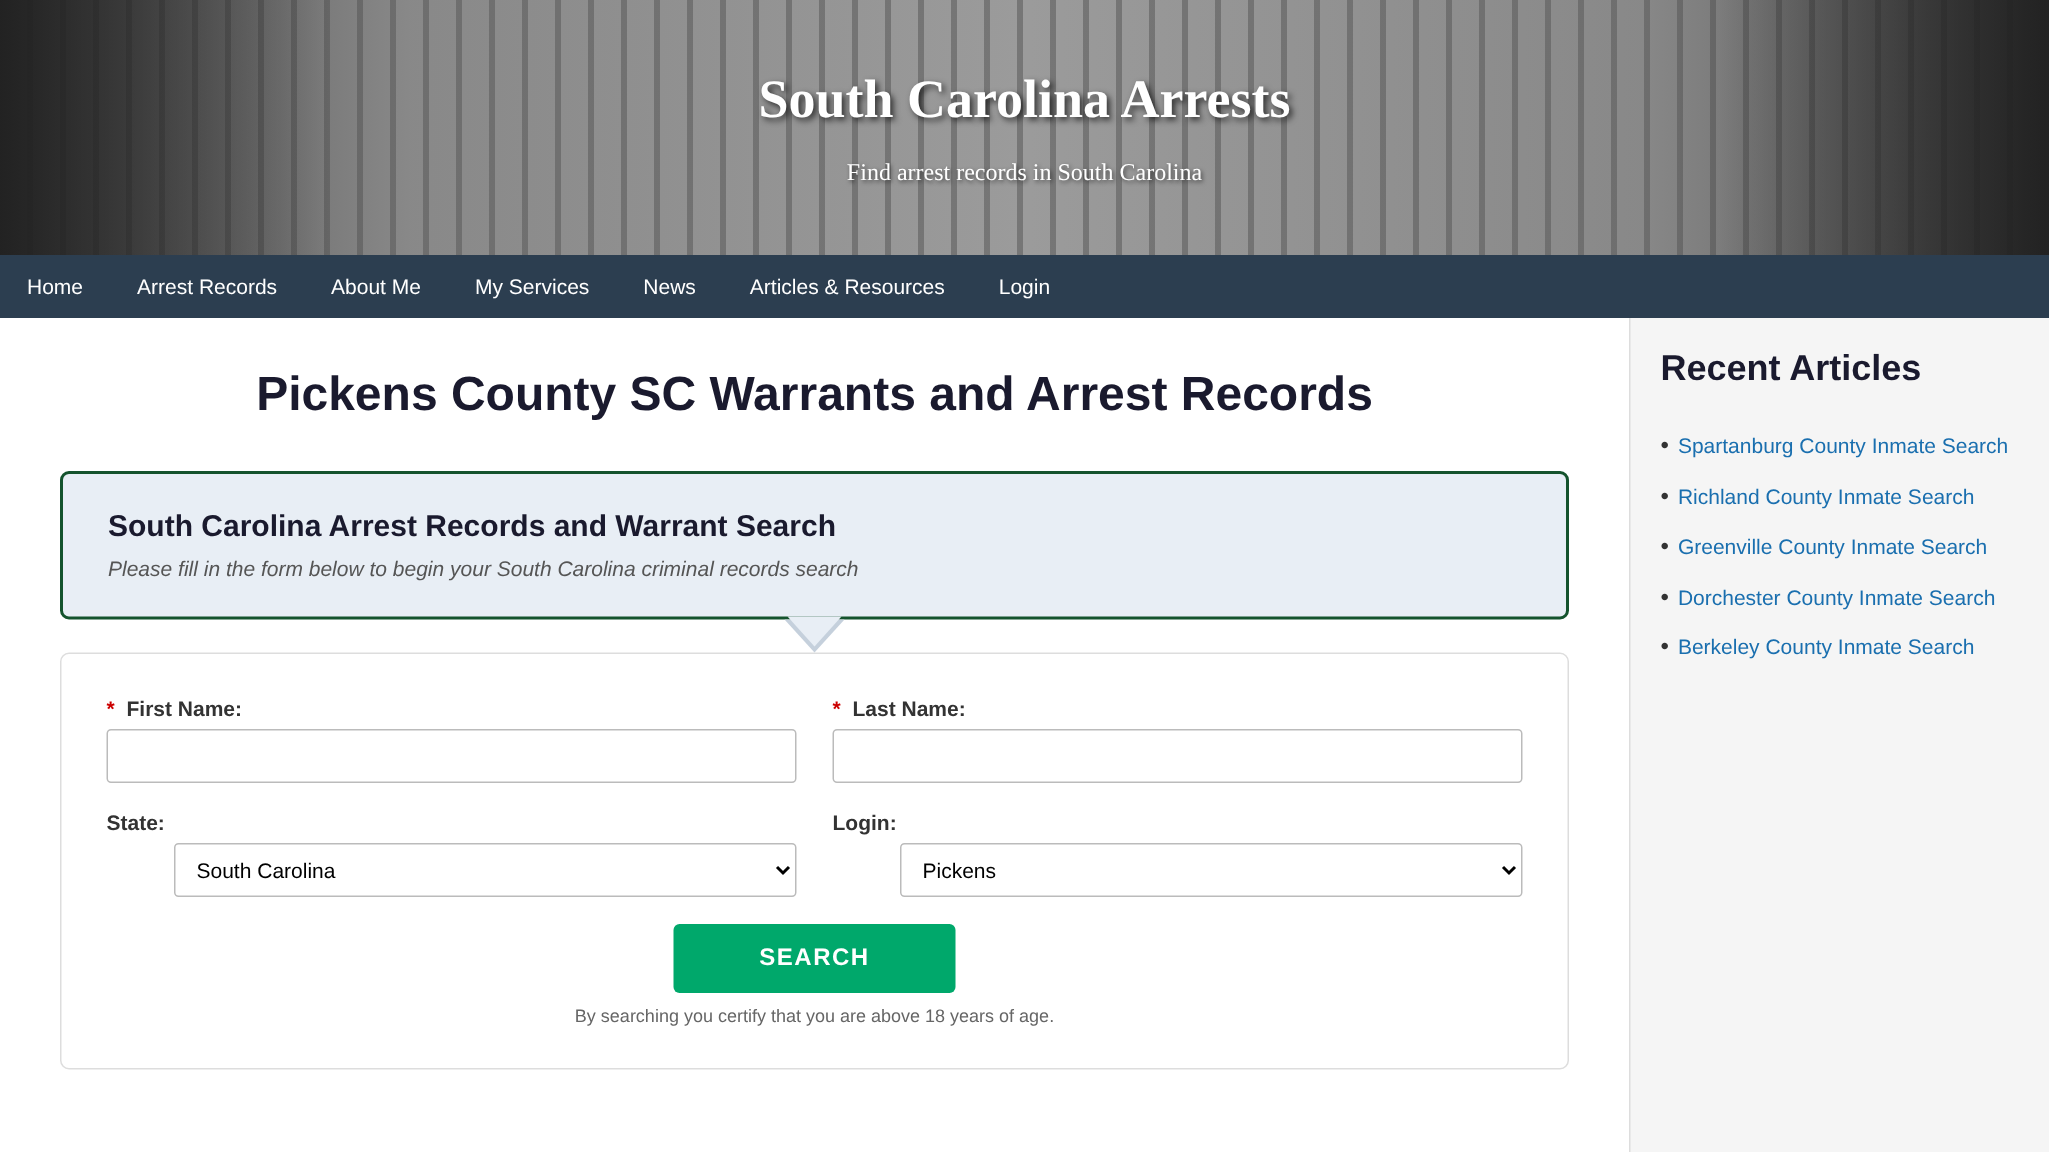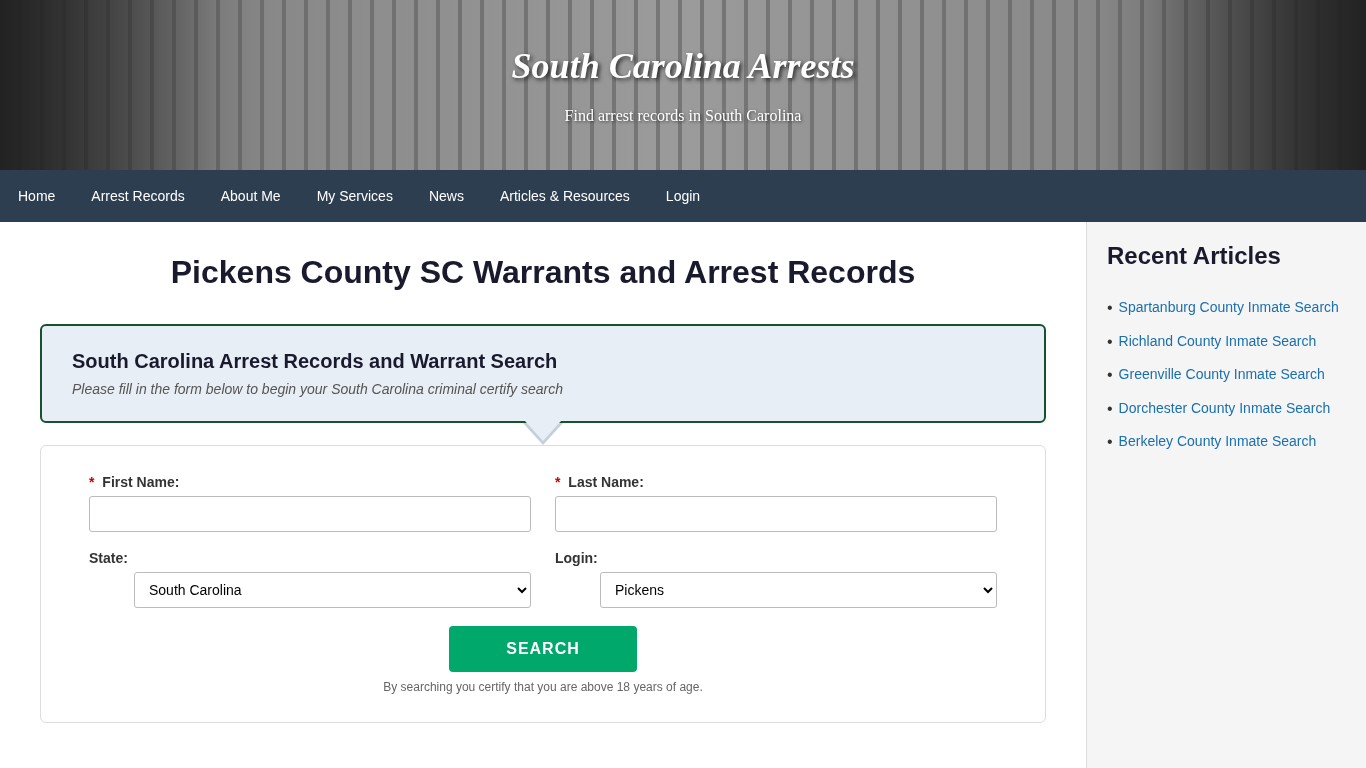--- a/index.html
+++ b/index.html
@@ -44,43 +44,41 @@
     
     .hero-hands-right {
       position: absolute;
       right: 0; top: 0; bottom: 0;
       width: 220px;
       background: linear-gradient(to left, rgba(30,30,30,0.9), transparent);
     }
     .hero-title {
       position: relative;
       font-size: 36px;
-      font-style: italic;
       font-weight: bold;
       color: #fff;
       text-shadow: 2px 2px 4px rgba(0,0,0,0.7);
       font-family: Georgia, serif;
       z-index: 1;
     }
     .hero-subtitle {
       position: relative;
       font-size: 16px;
       color: #ffffff;
       margin-top: 20px;
       text-shadow: 1px 1px 3px rgba(0,0,0,0.6);
       z-index: 1;
       font-family: Liberation Serif, serif;
     }
 
     
     nav {
       background: #2c3e50;
       display: flex;
-      align-items: center;
-      height: 52px;
+      height: 42px;
     }
     nav a {
       color: #fff;
       text-decoration: none;
       padding: 0 18px;
       font-size: 14px;
       line-height: 42px;
       display: block;
     }
 
@@ -156,21 +154,21 @@
       border-left: 18px solid transparent;
       border-right: 18px solid transparent;
       border-top: 20px solid #e8eef5;
     }
 
     
     .form-section {
       background: #fff;
       border: 1px solid #ddd;
       border-radius: 6px;
-      padding: 28px 48px;
+      padding: 28px 30px;
       margin-top: 0;
     }
     .form-row {
       display: flex;
       gap: 24px;
       margin-bottom: 18px;
     }
     .form-group {
       flex: 1;
       display: flex;
@@ -277,21 +275,21 @@
 </nav>
 
 <div class="page-wrapper">
 
   <div class="main-content">
 
     <h1 class="page-title">Pickens County SC Warrants and Arrest Records</h1>
 
     <div class="search-box">
       <div class="search-box-title">South Carolina Arrest Records and Warrant Search</div>
-      <div class="search-box-subtitle">Please fill in the form below to begin your South Carolina criminal certify search</div>
+      <div class="search-box-subtitle">Please fill in the form below to begin your South Carolina criminal records search</div>
     </div>
 
     <div class="search-box-arrow"></div>
 
     <div class="form-section">
       <div class="form-row">
         <div class="form-group">
           <label>
             <span class="required">*</span>
             <span>First Name:</span>

